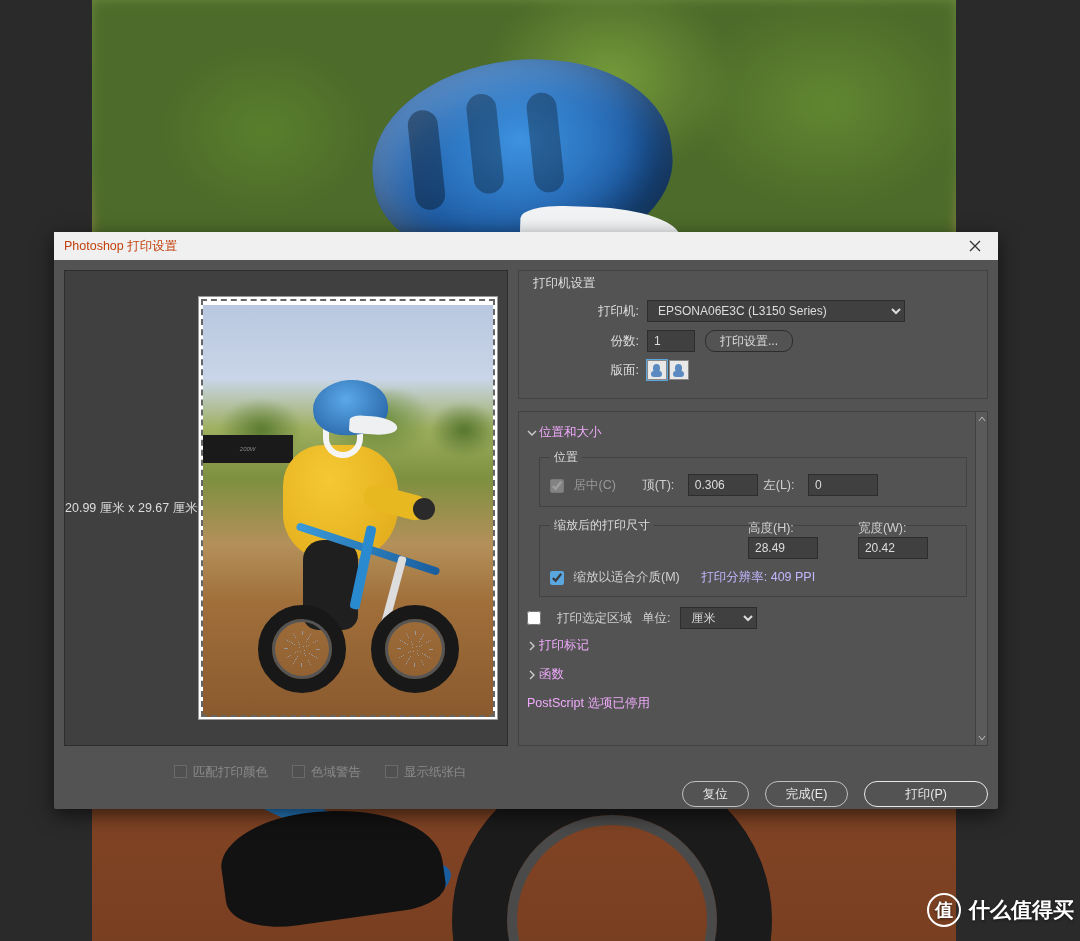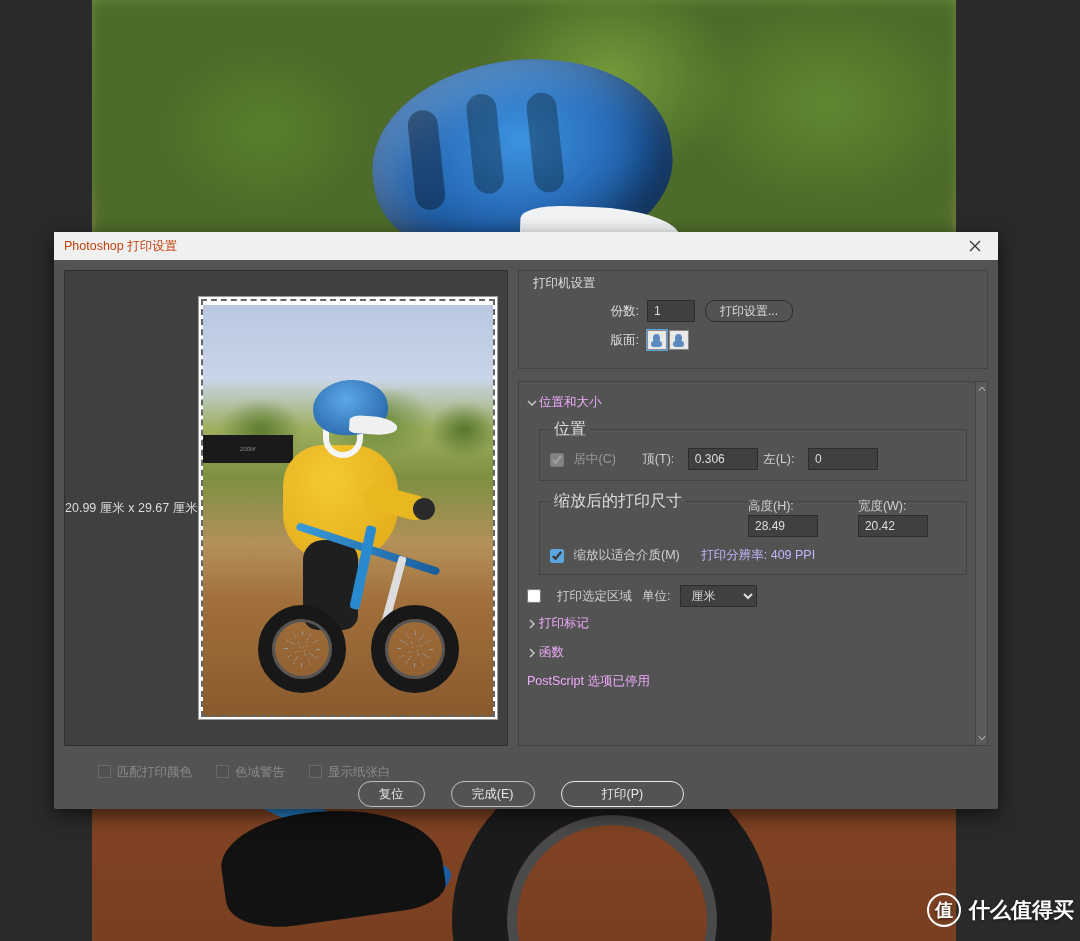--- a/index.html
+++ b/index.html
@@ -77,37 +77,37 @@
   .scroll-inner { position:absolute; inset:0 12px 0 0; overflow-y:auto; padding:8px 8px;}
   .scrollbar-track { position:absolute; right:0; top:0; bottom:0; width:12px; background:#5a5a5a; border-left:1px solid #424242;}
   .scroll-arrow { position:absolute; left:0; width:12px; height:14px; display:flex; align-items:center; justify-content:center; cursor:pointer;}
   .scroll-arrow.up{top:0;} .scroll-arrow.down{bottom:0;}
   .scroll-arrow svg{width:8px;height:8px;}
 
   .accordion { margin-bottom:4px;}
   .acc-head { display:flex; align-items:center; gap:2px; padding:4px 0; cursor:pointer; color:#f0abfc;}
   .acc-caret { width:10px; height:10px; display:inline-flex; align-items:center; justify-content:center;}
   fieldset { border:1px solid #424242; margin:4px 0 10px 12px; padding:8px 10px 10px;}
-  legend { font-size:16px; color:#ddd; padding:0 4px;}
+  legend { font-size:12px; color:#ddd; padding:0 4px;}
   .chk { width:14px; height:14px; accent-color:#5aa7e0; margin-right:6px; vertical-align:middle;}
   .chk-disabled { opacity:0.55;}
   .inline-lbl { margin-right:10px;}
   .dim-input { width:70px; background:#404040; border:1px solid #2d2d2d; color:#888; height:22px; padding:0 6px; font-size:12px;}
   .triple { display:flex; gap:50px; margin-bottom:6px;}
   .triple .col{display:flex; flex-direction:column; gap:4px; min-width:80px;}
   .resolution { margin-left:18px; color:#c4b5fd;}
   .unit-row { display:flex; align-items:center; gap:10px; margin:8px 0 4px 0;}
   select.unit { width:77px;}
 
   
-  .bottom-checks { display:flex; gap:24px; padding:8px 0 0 44px; color:#8a8a8a; font-size:12.5px; align-items:flex-end;}
+  .bottom-checks { display:flex; gap:24px; padding:8px 0 0 120px; color:#8a8a8a; font-size:12.5px; align-items:flex-end;}
   .bottom-checks .fake-chk{ width:13px;height:13px;border:1px solid #6a6a6a;background:#505050;display:inline-block;margin-right:6px;vertical-align:-2px;}
 
   
-  .footer { display:flex; justify-content:center; gap:26px; padding:0 10px 12px 0;}
+  .footer { display:flex; justify-content:flex-end; gap:16px; padding:0 10px 12px 0;}
   .footer .btn { height:26px; border-radius:13px; border:1px solid #c0c0c0; background:transparent; color:#e8e8e8; font-size:12.5px; padding:0 20px; cursor:pointer;}
   .footer .btn.primary { padding:0 40px; border:1.5px solid #e8e8e8;}
 
   
   .watermark { position:absolute; right:6px; bottom:14px; display:flex; align-items:center; gap:8px; color:#fff; font-weight:700; font-size:21px; text-shadow:0 1px 3px rgba(0,0,0,0.6);}
   .wm-circle { width:34px; height:34px; border:2.5px solid #fff; border-radius:50%; display:flex; align-items:center; justify-content:center; font-size:18px;}
 </style>
 </head>
 <body>
 
@@ -153,20 +153,26 @@
             <div class="pv-helmet"></div>
           </div>
         </div>
         <div class="preview-marching"></div>
       </div>
     </div>
 
     <div class="settings-pane">
       <div class="printer-section">
         <div class="sec-title">打印机设置</div>
+        <div class="row">
+          <span class="lbl">打印机:</span>
+          <select>
+            <option>EPSONA06E3C (L3150 Series)</option>
+          </select>
+        </div>
         <div class="row">
           <span class="lbl">份数:</span>
           <input class="num-input" type="text" value="1" style="">
           <button class="btn-small">打印设置...</button>
         </div>
         <div class="row">
           <span class="lbl">版面:</span>
           <div class="layout-icons">
             <div class="layout-icon sel"></div>
             <div class="layout-icon"></div>

